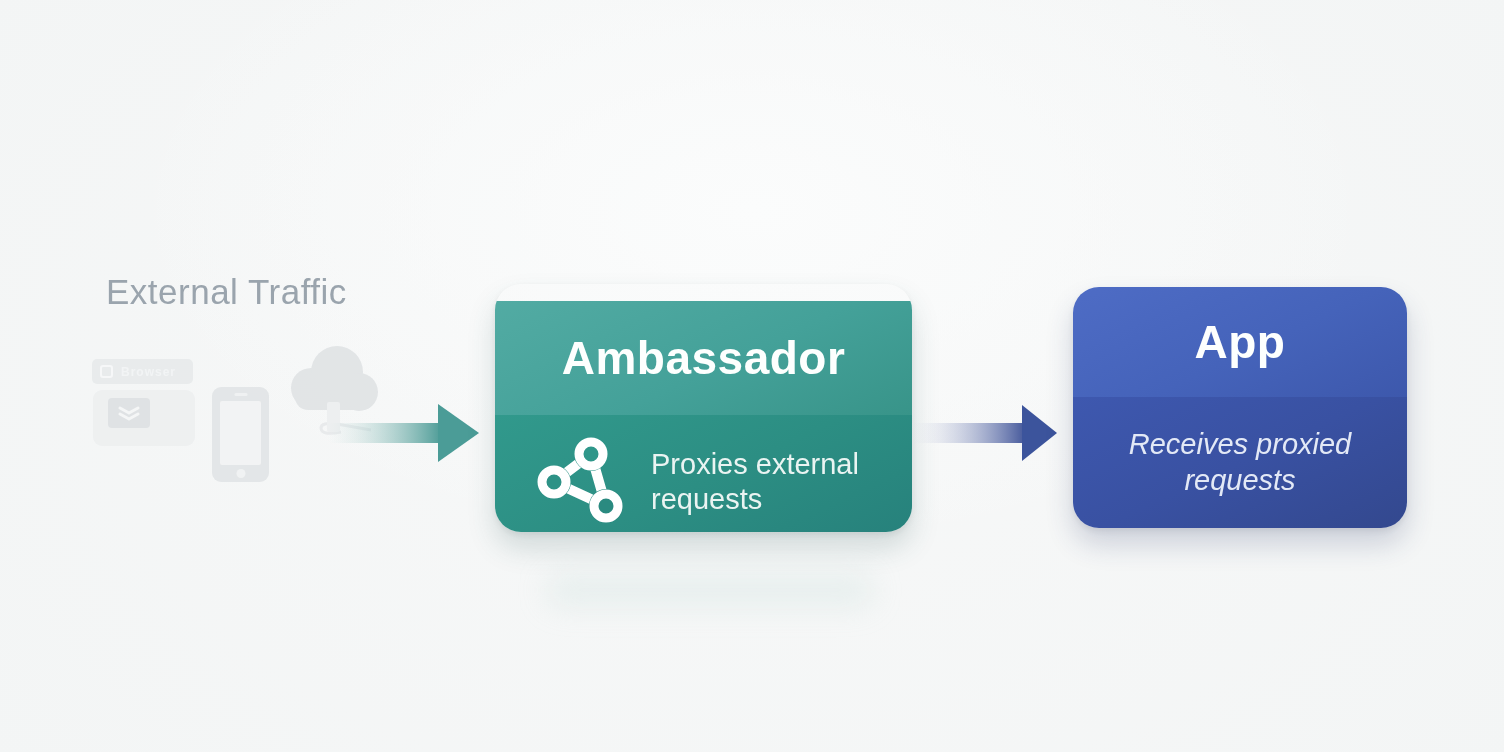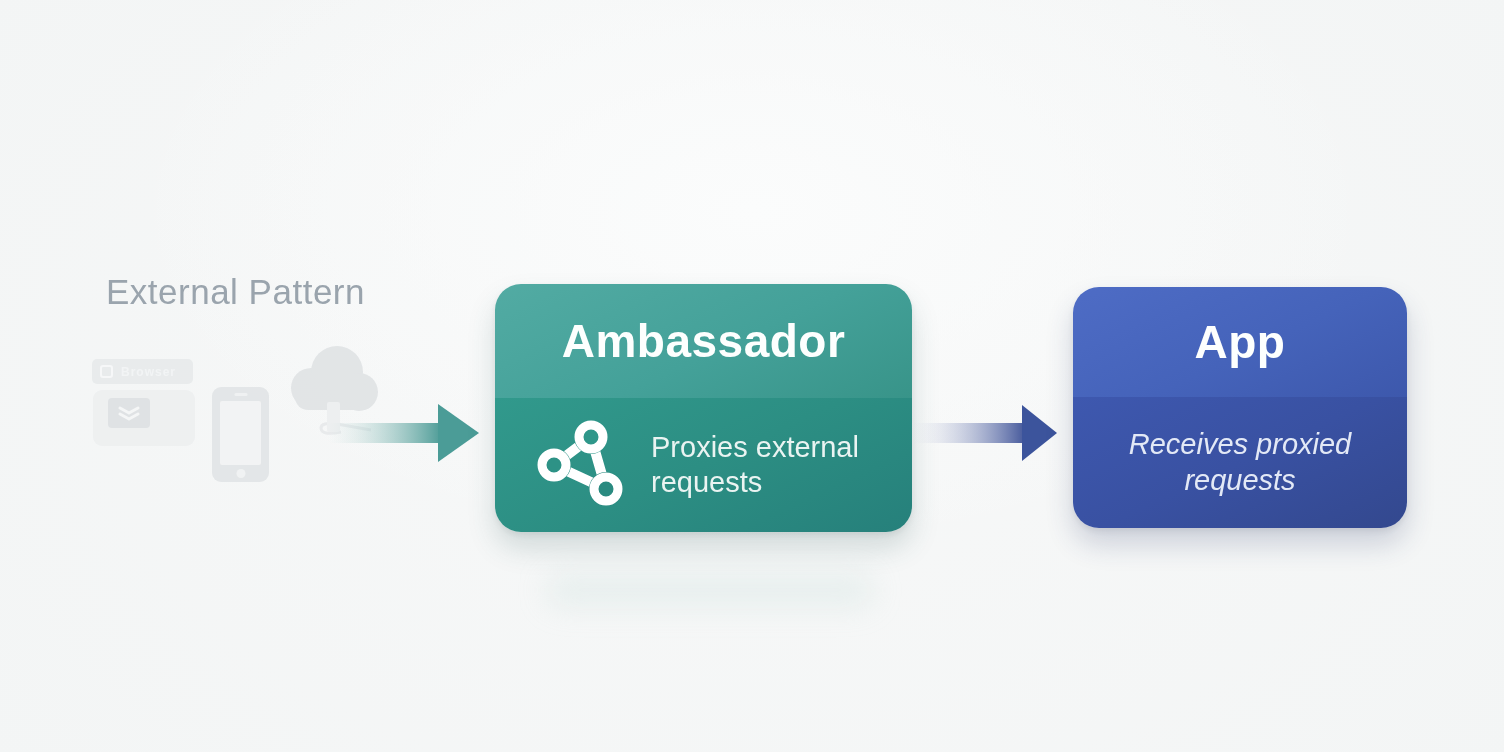--- a/index.html
+++ b/index.html
@@ -130,20 +130,21 @@
     left: 1073px; top: 287px;
     width: 334px; height: 241px;
     box-shadow: 0 16px 28px rgba(40, 55, 105, 0.20), 0 3px 6px rgba(0,0,0,0.07);
   }
   .pbox-header {
     display: flex; align-items: center; justify-content: center;
   }
   .pbox-ambassador .pbox-header {
     height: 114px;
     background: linear-gradient(155deg, #52aba3 0%, #44a199 55%, #389489 100%);
+    margin-top: 17px;
   }
   .pbox-app .pbox-header {
     height: 110px;
     background: linear-gradient(155deg, #4e6cc5 0%, #4563ba 55%, #3d58ac 100%);
   }
   .pbox-title {
     font-size: 46px;
     font-weight: 600;
     letter-spacing: 0.5px;
     color: #fdfffe;
@@ -183,21 +184,21 @@
     filter: blur(14px);
   }
 </style>
 </head>
 <body>
 
 <div class="stage">
 
 
   <div>
-    <div class="ext-label">External Pattern</div>
+    <div class="ext-label">External Traffic</div>
 
     <div class="ext-icons">
 
       <div class="browser-bar">
         <div class="browser-square"></div>
         <div class="browser-text">Browser</div>
       </div>
 
       <div class="mail-card">
         <div class="mail-envelope">

